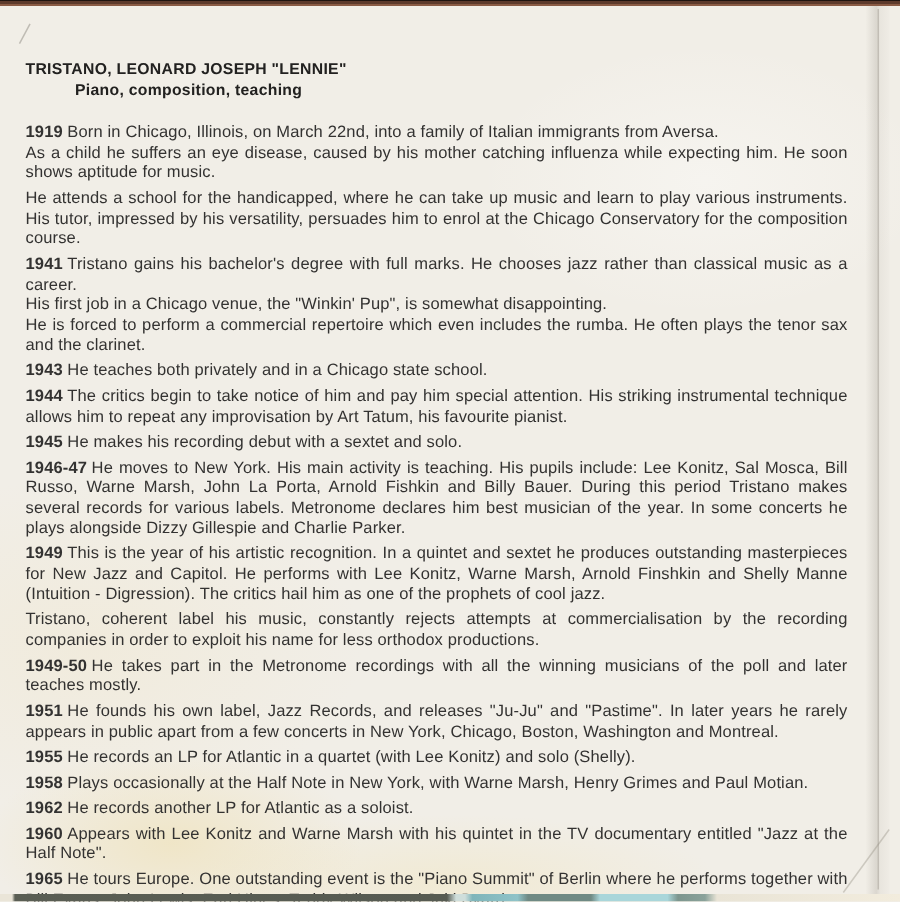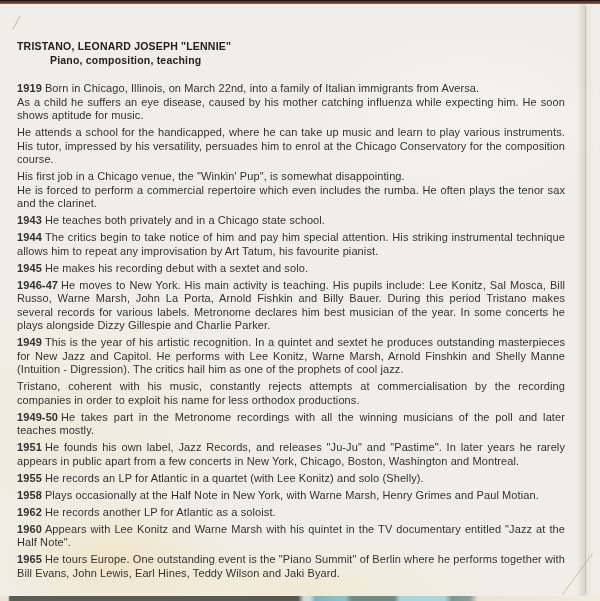--- a/index.html
+++ b/index.html
@@ -79,20 +79,21 @@
   <div class="para">
     <div class="seg"><b class="yr">1919</b><span>Born in Chicago, Illinois, on March 22nd, into a family of Italian immigrants from Aversa.</span></div>
     <div class="seg">As a child he suffers an eye disease, caused by his mother catching influenza while expecting him. He soon shows aptitude for music.</div>
   </div>
 
   <div class="para">
     <div class="seg">He attends a school for the handicapped, where he can take up music and learn to play various instruments. His tutor, impressed by his versatility, persuades him to enrol at the Chicago Conservatory for the composition course.</div>
   </div>
 
   <div class="para">
+    <div class="seg"><b class="yr">1941</b><span>Tristano gains his bachelor's degree with full marks. He chooses jazz rather than classical music as a career.</span></div>
     <div class="seg">His first job in a Chicago venue, the "Winkin' Pup", is somewhat disappointing.</div>
     <div class="seg">He is forced to perform a commercial repertoire which even includes the rumba. He often plays the tenor sax and the clarinet.</div>
   </div>
 
   <div class="para">
     <div class="seg"><b class="yr">1943</b><span>He teaches both privately and in a Chicago state school.</span></div>
   </div>
 
   <div class="para">
     <div class="seg"><b class="yr">1944</b><span>The critics begin to take notice of him and pay him special attention. His striking instrumental technique allows him to repeat any improvisation by Art Tatum, his favourite pianist.</span></div>
@@ -104,21 +105,21 @@
 
   <div class="para">
     <div class="seg"><b class="yr">1946-47</b><span>He moves to New York. His main activity is teaching. His pupils include: Lee Konitz, Sal Mosca, Bill Russo, Warne Marsh, John La Porta, Arnold Fishkin and Billy Bauer. During this period Tristano makes several records for various labels. Metronome declares him best musician of the year. In some concerts he plays alongside Dizzy Gillespie and Charlie Parker.</span></div>
   </div>
 
   <div class="para">
     <div class="seg"><b class="yr">1949</b><span>This is the year of his artistic recognition. In a quintet and sextet he produces outstanding masterpieces for New Jazz and Capitol. He performs with Lee Konitz, Warne Marsh, Arnold Finshkin and Shelly Manne (Intuition - Digression). The critics hail him as one of the prophets of cool jazz.</span></div>
   </div>
 
   <div class="para">
-    <div class="seg">Tristano, coherent with his music, constantly rejects attempts at commercialisation by the recording companies in order to exploit his name for less orthodox productions.</div>
+    <div class="seg">Tristano, coherent label his music, constantly rejects attempts at commercialisation by the recording companies in order to exploit his name for less orthodox productions.</div>
   </div>
 
   <div class="para">
     <div class="seg"><b class="yr">1949-50</b><span>He takes part in the Metronome recordings with all the winning musicians of the poll and later teaches mostly.</span></div>
   </div>
 
   <div class="para">
     <div class="seg"><b class="yr">1951</b><span>He founds his own label, Jazz Records, and releases "Ju-Ju" and "Pastime". In later years he rarely appears in public apart from a few concerts in New York, Chicago, Boston, Washington and Montreal.</span></div>
   </div>
 

